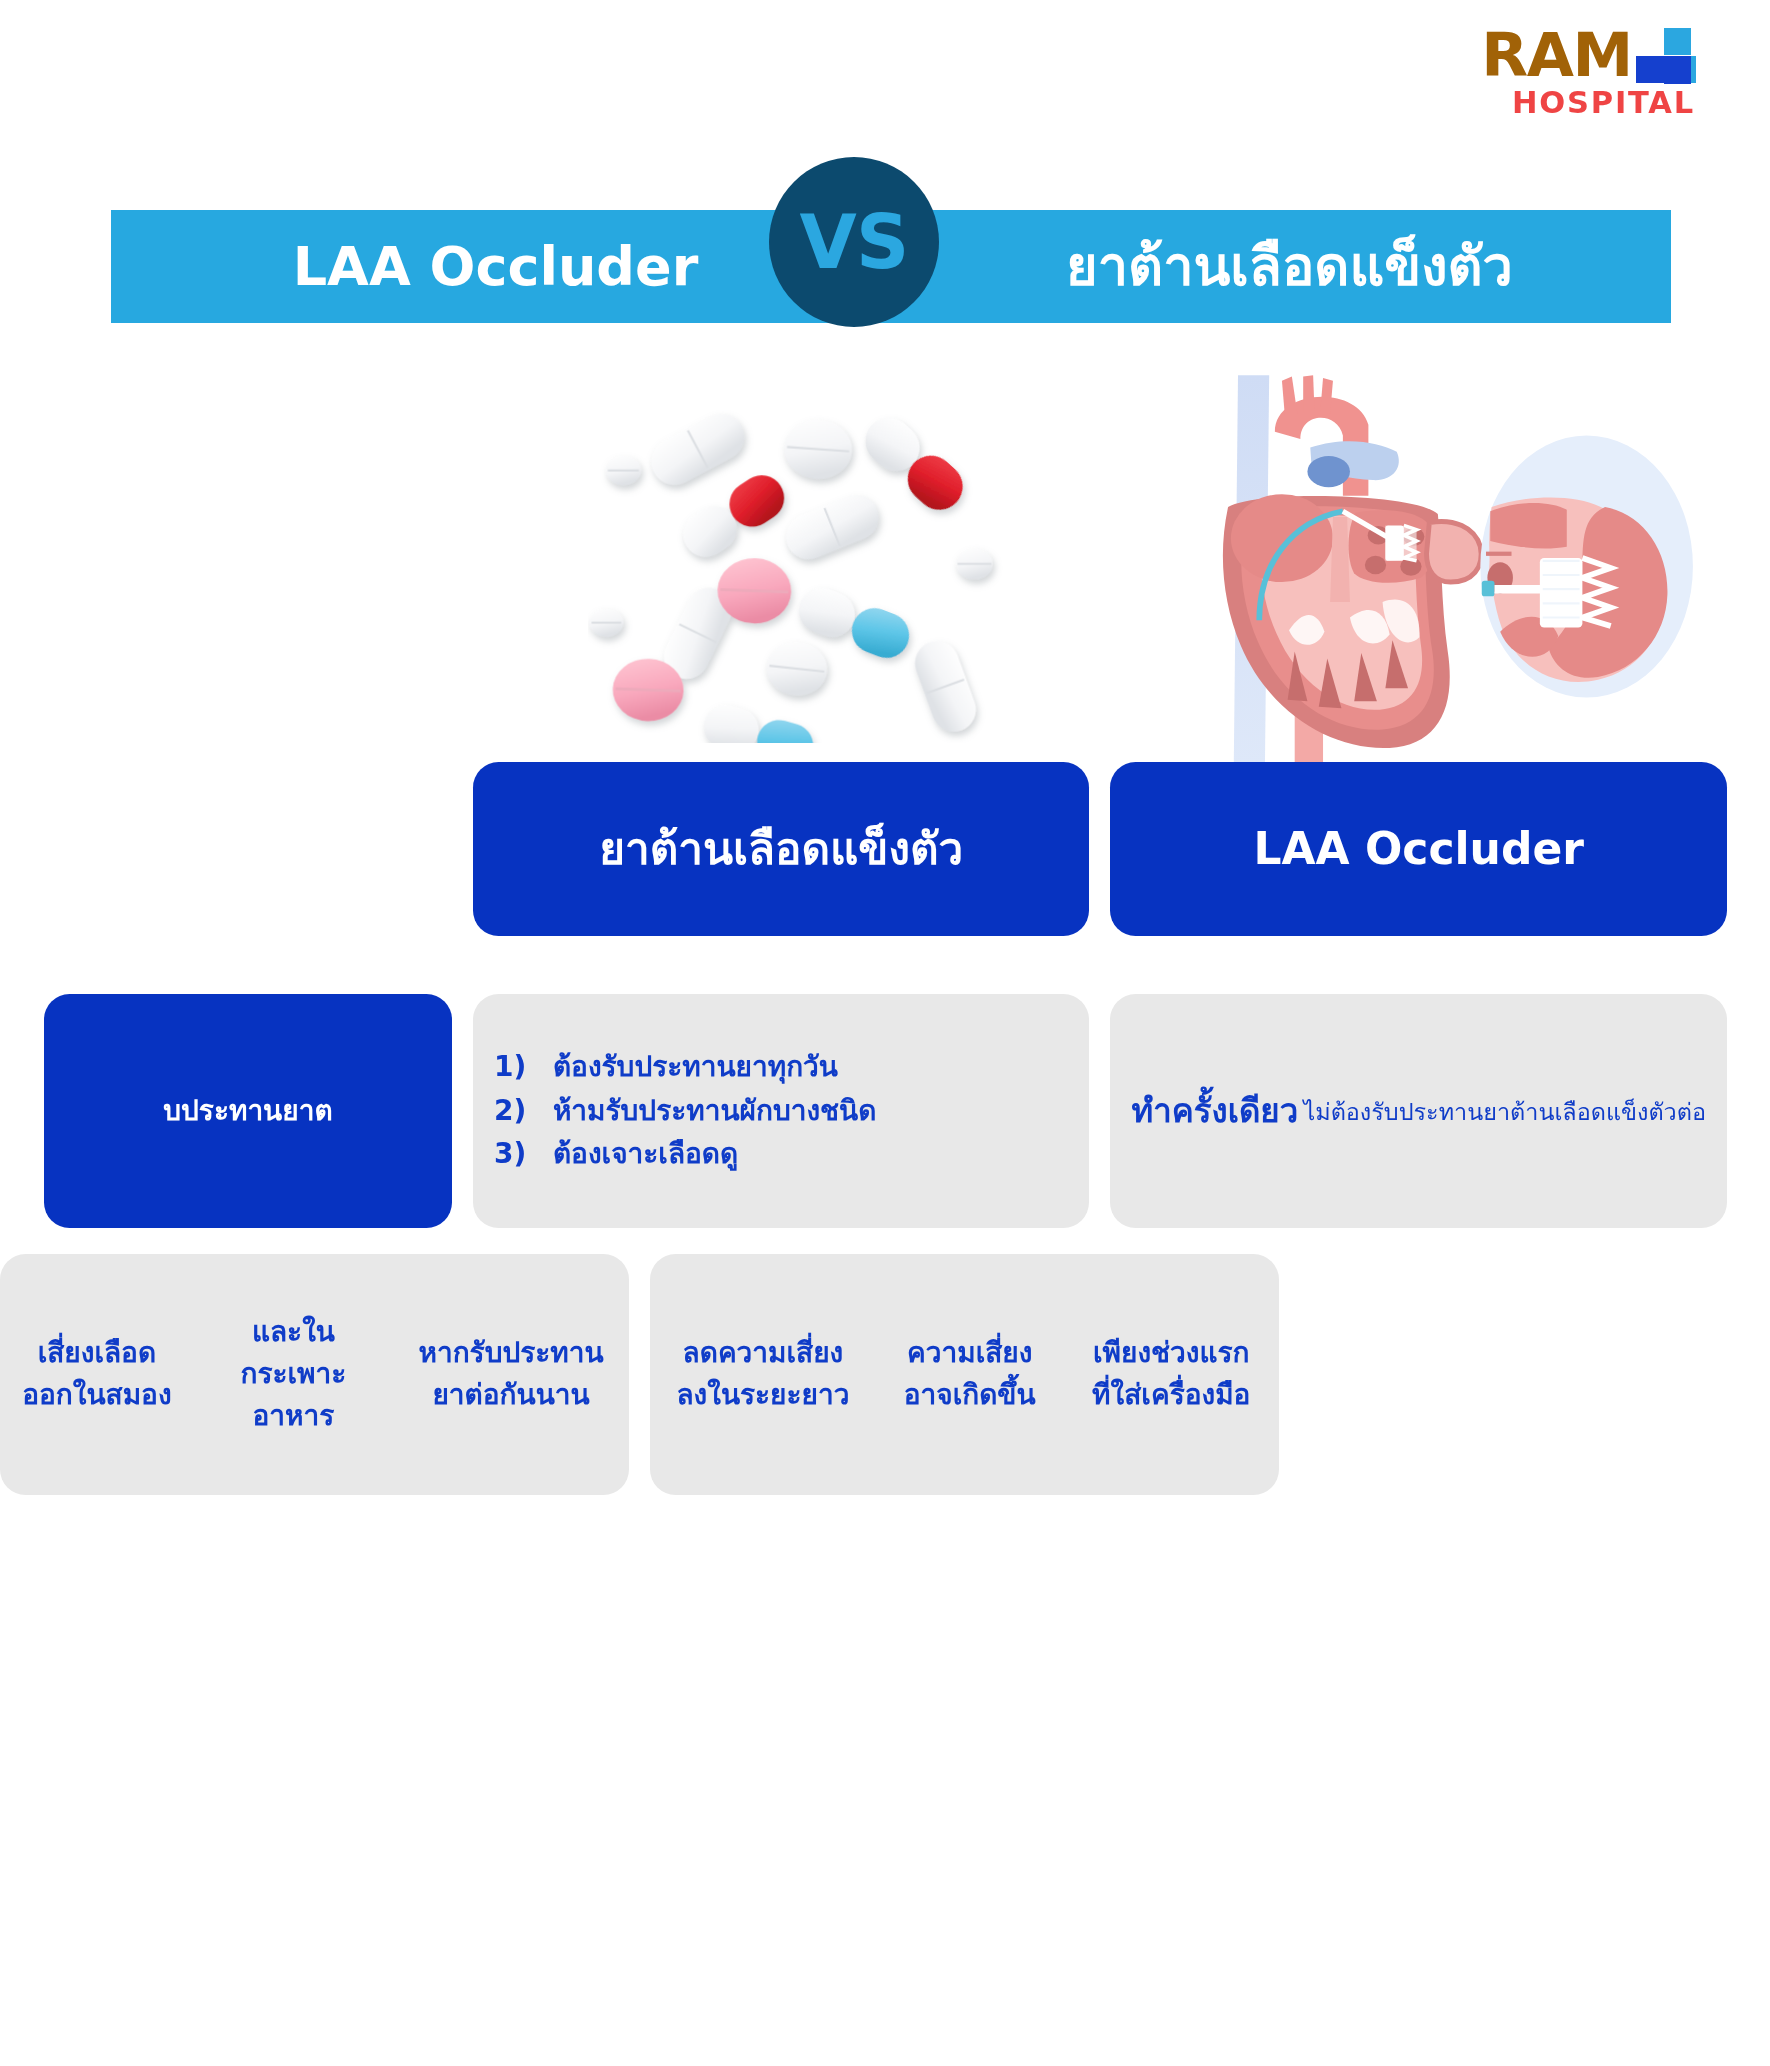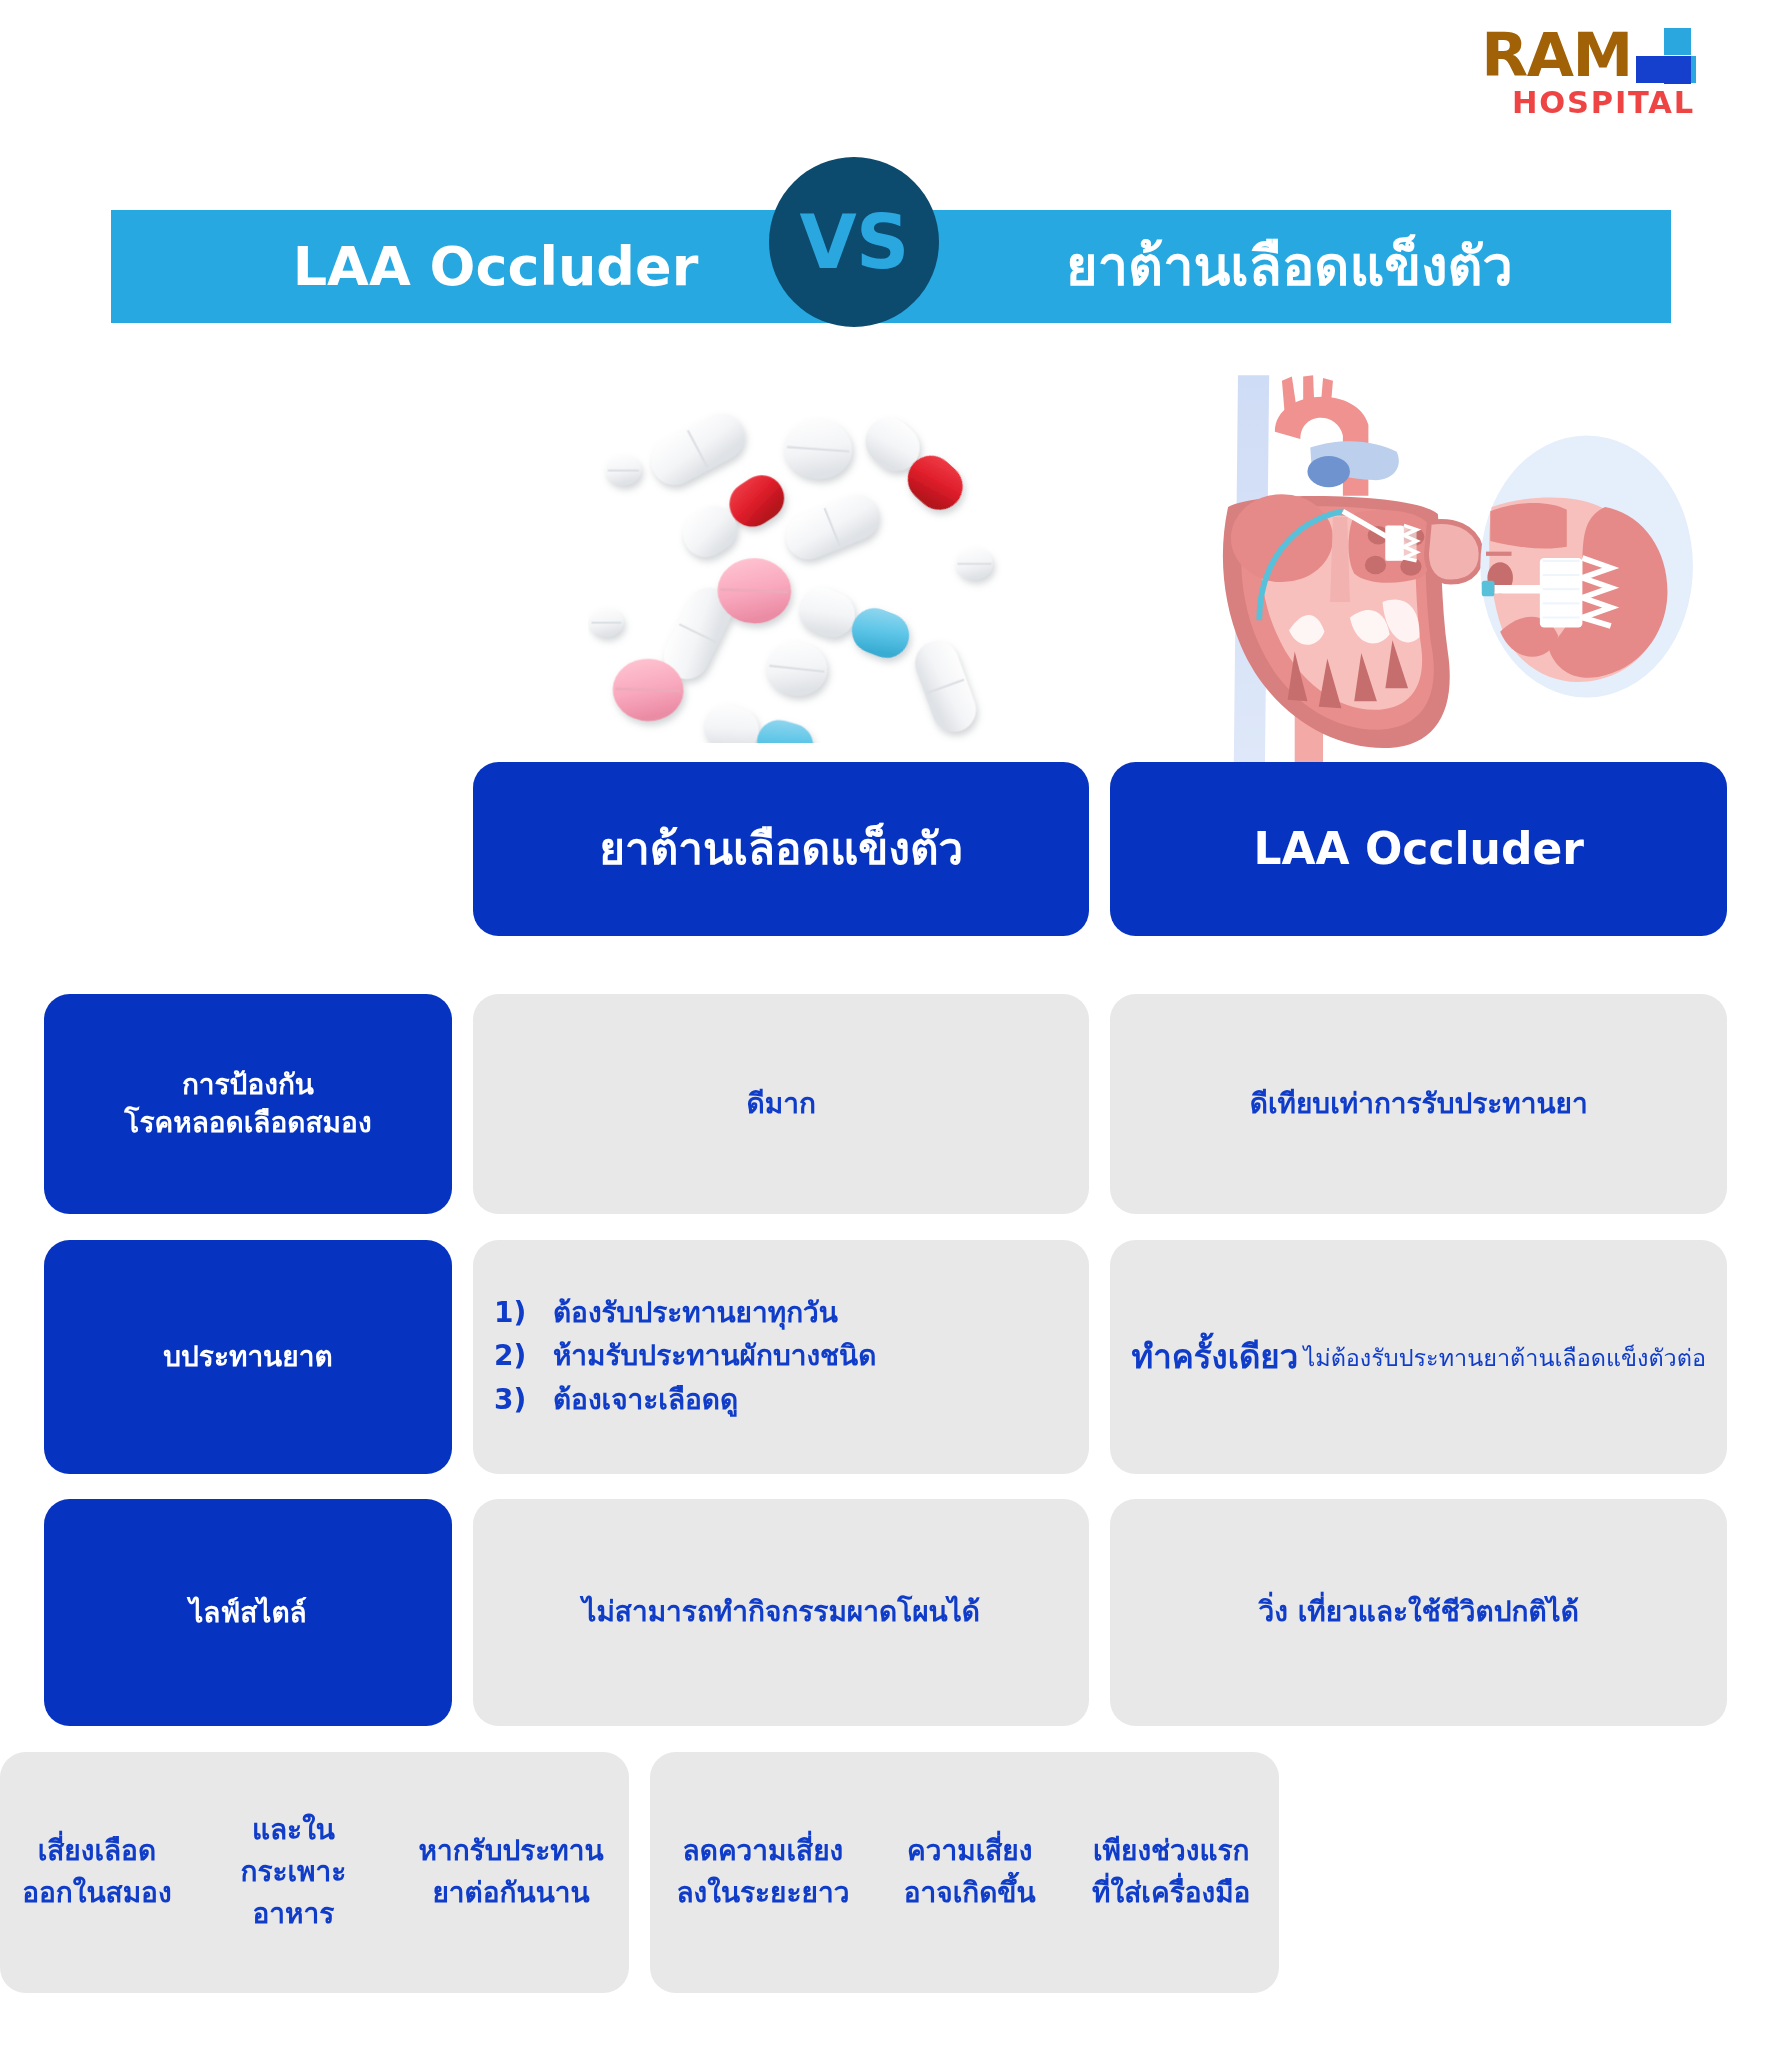--- a/index.html
+++ b/index.html
@@ -294,30 +294,20 @@
 </div>
 
 <div class="table">
 
   <div class="row row-head">
     <div class="cell-label spacer"></div>
     <div class="cell head-cell">ยาต้านเลือดแข็งตัว</div>
     <div class="cell head-cell">LAA Occluder</div>
   </div>
 
-  <div class="row row-1">
-    <div class="cell-label">
-      <div>
-        <div>การป้องกัน</div>
-        <div>โรคหลอดเลือดสมอง</div>
-      </div>
-    </div>
-    <div class="cell">ดีมาก</div>
-    <div class="cell">ดีเทียบเท่าการรับประทานยา</div>
-  </div>
 
   <div class="row row-2">
     <div class="cell-label">บประทานยาต</div>
     <div class="cell">
       <div class="list">
         <div class="list-item">
           <span class="list-num">1)</span>
           <span>ต้องรับประทานยาทุกวัน</span>
         </div>
         <div class="list-item">
@@ -331,25 +321,20 @@
       </div>
     </div>
     <div class="cell">
       <div class="cell-stack">
         <div class="big-line">ทำครั้งเดียว</div>
         <div class="small-line">ไม่ต้องรับประทานยาต้านเลือดแข็งตัวต่อ</div>
       </div>
     </div>
   </div>
 
-  <div class="row row-3">
-    <div class="cell-label">ไลฟ์สไตล์</div>
-    <div class="cell">ไม่สามารถทำกิจกรรมผาดโผนได้</div>
-    <div class="cell">วิ่ง เที่ยวและใช้ชีวิตปกติได้</div>
-  </div>
 
   <div class="row row-4">
     <div class="cell">
       <div class="cell-stack ml">
         <div>เสี่ยงเลือดออกในสมอง</div>
         <div>และในกระเพาะอาหาร</div>
         <div>หากรับประทานยาต่อกันนาน</div>
       </div>
     </div>
     <div class="cell">

